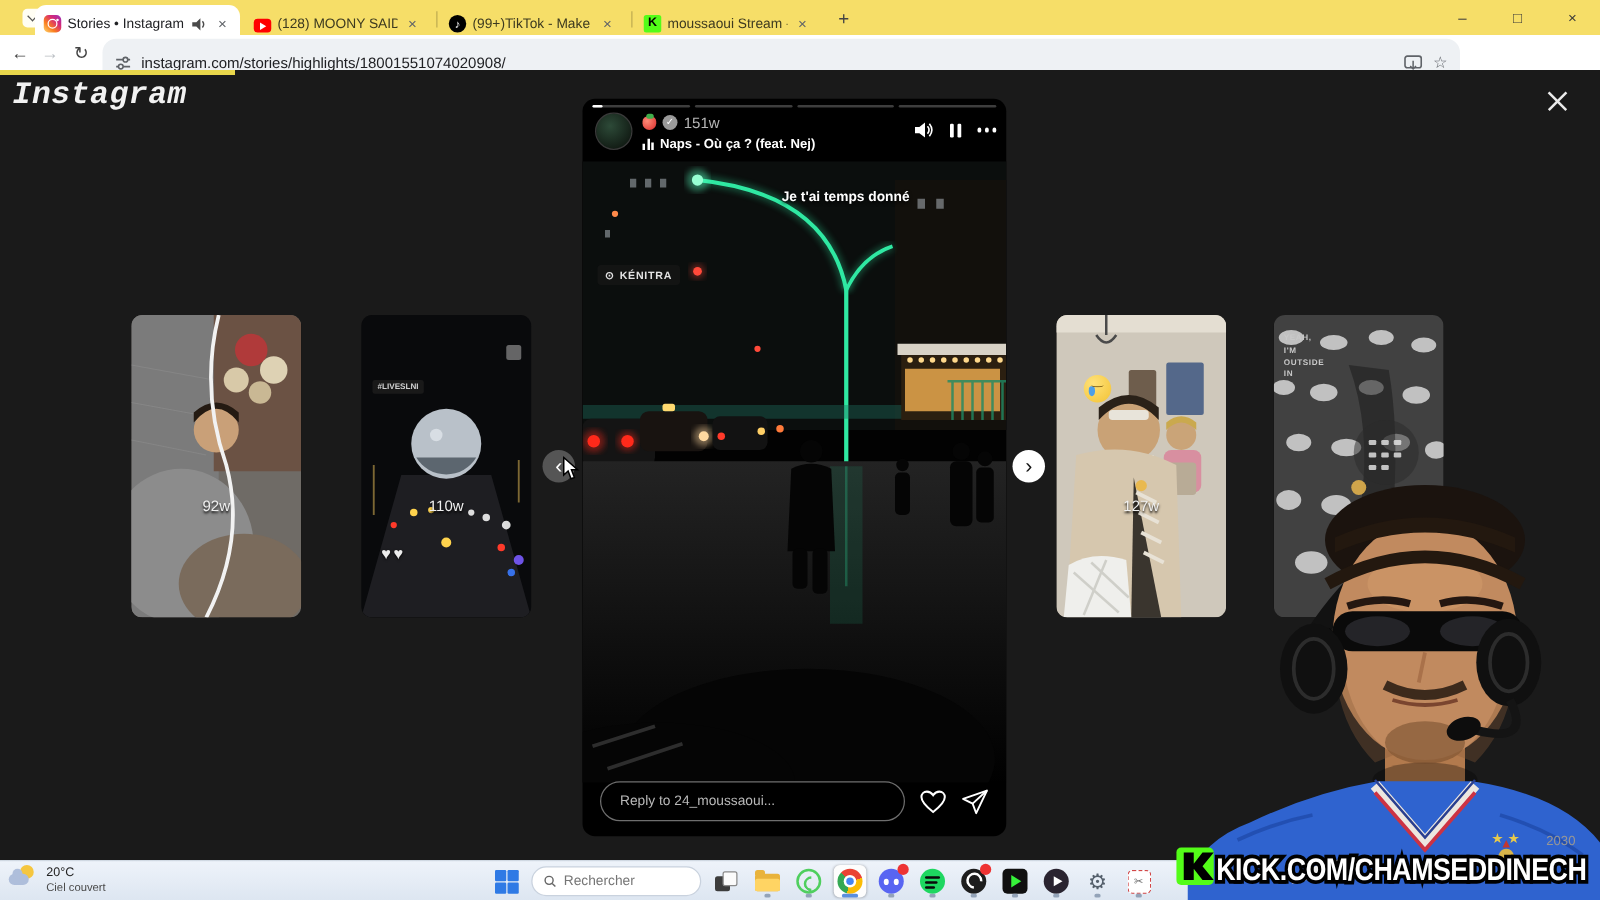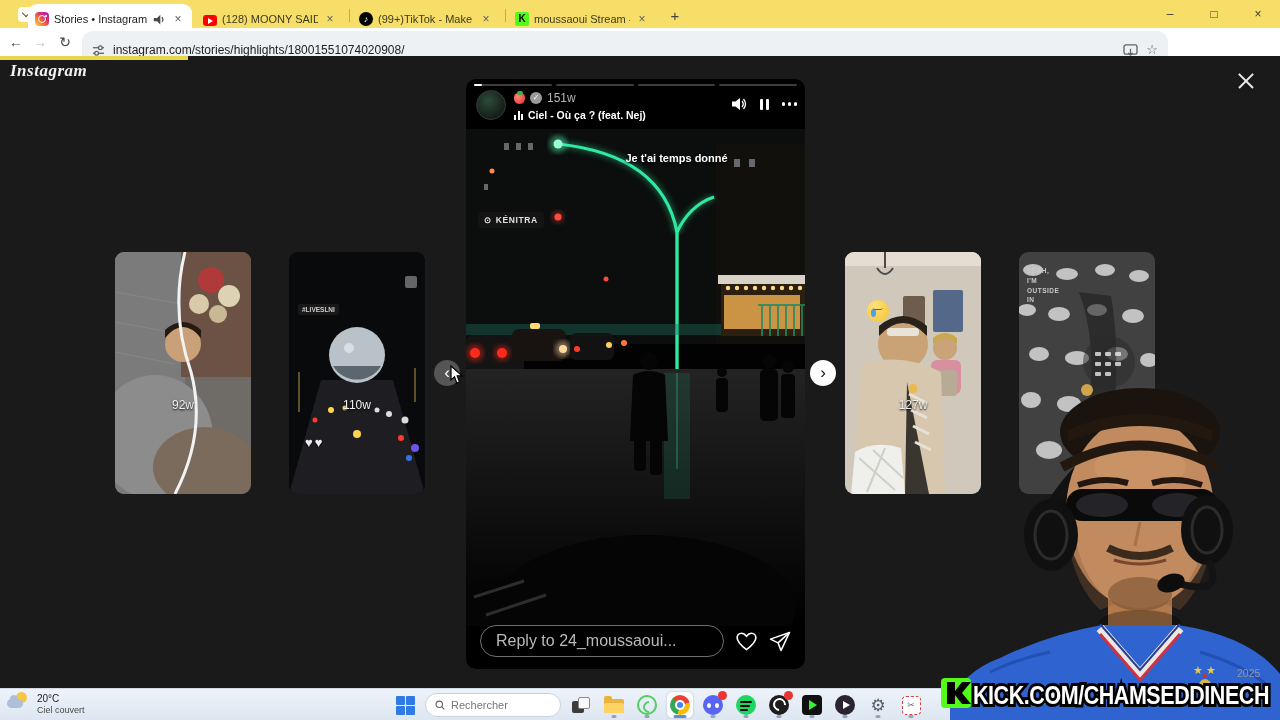--- a/index.html
+++ b/index.html
@@ -33,21 +33,21 @@
   #omnibox{position:absolute;left:82px;top:3px;width:1086px;height:38px;border-radius:11px;background:#eef1f4;display:flex;align-items:center;gap:8px;padding:0 10px;font-size:12px;color:#202124}
   #omnibox .url{flex:1;overflow:hidden;white-space:nowrap}
   .obx-ic{flex:0 0 auto;color:#5f6368;font-size:13px;line-height:22px}
   #ext-area{position:absolute;right:0;top:28px;height:28px;display:flex;align-items:center;gap:9px;padding-right:8px}
   .ext-div{width:2px;height:15px;background:#e8d64b;border-radius:1px}
   #avatar-btn{width:19px;height:19px;border-radius:50%;background:radial-gradient(circle at 35% 30%,#4a3f86,#241c4e)}
   #loadbar{position:absolute;top:56px;left:0;width:188px;height:4px;background:#e8d64b;z-index:3}
 
   
   #page{position:absolute;top:56px;left:0;width:1280px;height:664px;background:#1a1a1a}
-  #ig-logo{position:absolute;left:10px;top:5px;color:#f2f2f2;font-family:Liberation Serif, serif;font-style:italic;font-weight:bold;font-size:17px;letter-spacing:.5px}
+  #ig-logo{position:absolute;left:10px;top:5px;color:#f2f2f2;font-family:Liberation Mono, monospace;font-style:italic;font-weight:bold;font-size:25px;letter-spacing:.5px}
   #close-x{position:absolute;left:1236px;top:15px;width:20px;height:20px}
   #close-x i{position:absolute;left:0;top:9px;width:20px;height:1.8px;background:#ececec}
   #close-x i:first-child{transform:rotate(45deg)}#close-x i:last-child{transform:rotate(-45deg)}
 
   #card{position:absolute;left:466px;top:23px;width:339px;height:590px;background:#000;border-radius:10px;overflow:hidden}
   #progress{position:absolute;top:5px;left:8px;right:8px;display:flex;gap:4px;z-index:4}
   #progress .seg{flex:1;height:2px;background:#3d3d3d;border-radius:1px;position:relative}
   #progress .seg:first-child::before{content:"";position:absolute;left:0;top:0;width:8px;height:2px;background:#fff;border-radius:1px}
   #story-head{position:absolute;top:11px;left:10px;right:8px;height:38px;display:flex;align-items:flex-start;gap:8px;z-index:4}
   #story-av{width:30px;height:30px;border-radius:50%;background:radial-gradient(circle at 40% 35%,#2d4a38,#090d09);border:1px solid #3a3a3a;flex:0 0 auto}
@@ -64,32 +64,32 @@
   #story-ctl{display:flex;align-items:center;gap:13px;padding-top:6px;flex:0 0 auto}
   #story-ctl .pause{display:flex;gap:3px}
   #story-ctl .pause i{width:3px;height:11px;background:#fff;border-radius:1px}
   #story-ctl .dots{display:flex;gap:2.5px}
   #story-ctl .dots i{width:3.5px;height:3.5px;border-radius:50%;background:#fff}
 
   #scene{position:absolute;top:50px;left:0;width:339px;height:497px}
   #caption{position:absolute;top:72px;left:82px;right:0;text-align:center;color:#fff;font-size:11px;font-weight:bold;line-height:1.45;text-shadow:0 1px 3px rgba(0,0,0,.9);z-index:3}
   #loc-pill{position:absolute;left:12px;top:133px;background:rgba(22,22,22,.78);border-radius:3px;padding:3px 6px;color:#e2e2e2;font-size:8.5px;font-weight:bold;letter-spacing:.6px;display:flex;gap:4px;align-items:center;z-index:3}
   #reply-row{position:absolute;left:14px;right:14px;bottom:12px;display:flex;align-items:center;gap:11px;z-index:4}
-  #reply-input{flex:1;height:32px;border-radius:16px;border:1px solid #6e6e6e;background:transparent;color:#ddd;padding:0 15px;font-size:16px;outline:none;font-family:"Liberation Sans",sans-serif}
+  #reply-input{flex:1;height:32px;border-radius:16px;border:1px solid #6e6e6e;background:transparent;color:#ddd;padding:0 15px;font-size:11px;outline:none;font-family:"Liberation Sans",sans-serif}
   #reply-input::placeholder{color:#b9b9b9}
 
   .navcirc{position:absolute;width:26px;height:26px;border-radius:50%;text-align:center;line-height:25px;font-size:17px;z-index:5}
   #nav-left{left:434px;top:304px;background:#555;color:#fff}
   #nav-right{left:810px;top:304px;background:#fff;color:#111}
 
   .thumb{position:absolute;top:196px;width:136px;height:242px;border-radius:9px;overflow:hidden;background:#111}
   .thumb svg{position:absolute;inset:0}
   .t-label{position:absolute;top:146px;left:0;right:0;text-align:center;color:#f0f0f0;font-size:12px;text-shadow:0 1px 2px #000;z-index:2}
   .t-emoji-dot{position:absolute;top:132px;left:50%;transform:translateX(-50%);width:9px;height:9px;border-radius:50%;background:#e9b94f;z-index:2}
-  #thumb1{left:115px}#thumb2{left:289px}#thumb3{left:845px}#thumb4{left:1019px}
+  #thumb1{left:105px}#thumb2{left:289px}#thumb3{left:845px}#thumb4{left:1019px}
   #t2-sticker{position:absolute;left:9px;top:52px;background:rgba(28,28,28,.85);color:#cfcfcf;font-size:6.5px;font-weight:bold;padding:2px 4px;border-radius:2px;z-index:2}
   #t2-hearts{position:absolute;left:16px;bottom:44px;color:#ececec;font-size:13px;letter-spacing:2px;z-index:2;text-shadow:0 1px 2px #000}
   #t2-badge{position:absolute;right:8px;top:24px;width:12px;height:12px;background:rgba(150,150,150,.65);border-radius:2px;z-index:2}
   .emoji-tear{position:absolute;left:22px;top:48px;width:22px;height:22px;border-radius:50%;background:radial-gradient(circle at 35% 30%,#ffe27a,#f3c233);z-index:2}
   .emoji-tear::before{content:"";position:absolute;left:4px;top:9px;width:5px;height:8px;background:#4d9fe8;border-radius:50% 50% 60% 60%}
   .emoji-tear::after{content:"";position:absolute;left:6px;top:6px;width:10px;height:3px;border-bottom:1.5px solid #7a5b12;border-radius:50%}
   #t4-cap{position:absolute;left:8px;top:14px;color:#c9c9c9;font-size:6.5px;font-weight:bold;line-height:1.5;z-index:2;letter-spacing:.5px}
 
   
   #webcam{position:absolute;left:950px;top:372px;width:330px;height:348px;z-index:10}
@@ -237,21 +237,21 @@
           <span class="emoji-straw"></span>
           <span class="vbadge">✓</span>
           <span class="ts">151w</span>
         </div>
         <div class="head-row2">
           <span class="eq">
               <i style="height:5px"></i>
               <i style="height:9px"></i>
               <i style="height:6px"></i>
             </span>
-          <span class="music">Ciel - Où ça ? (feat. Nej)</span>
+          <span class="music">Naps - Où ça ? (feat. Nej)</span>
         </div>
       </div>
       <div id="story-ctl">
         <svg width="16" height="16" viewBox="0 0 16 16">
             <polygon points="1,5.5 4.5,5.5 9,2 9,14 4.5,10.5 1,10.5" fill="#fff"></polygon>
             <path d="M11 5 Q13.5 8 11 11 M12.5 3 Q16.5 8 12.5 13" stroke="#fff" stroke-width="1.3" fill="none"></path>
           </svg>
         <span class="pause">
             <i></i>
             <i></i>
@@ -587,21 +587,21 @@
   </g>
 
   <path d="M80 330 Q106 317 134 313 Q105 331 84 335 Z" fill="#ececec"></path>
 </svg>
 
 <svg id="watermark" width="334" height="46" viewBox="0 0 334 46">
   <rect x="0" y="8" width="30" height="30" rx="4" fill="#53fc18"></rect>
   <path d="M6 12 h8 v9 l7-9 h9 l-9 11 9 11 h-9 l-7-9 v9 h-8 z" fill="#000"></path>
   <text x="32" y="34" font-size="25" font-weight="900" font-family="Liberation Sans, sans-serif" fill="#fff" stroke="#000" stroke-width="6" paint-order="stroke" letter-spacing="-0.5" textLength="296" lengthAdjust="spacingAndGlyphs">KICK.COM/CHAMSEDDINECH</text>
 </svg>
-<div id="year">2025</div>
+<div id="year">2030</div>
 
 <div id="taskbar">
   <div id="weather">
     <div id="wicon">
         <span class="sun"></span>
         <span class="cloud"></span>
       </div>
     <div id="wtxt">
       <div>20°C</div>
       <div class="cond">Ciel couvert</div>

